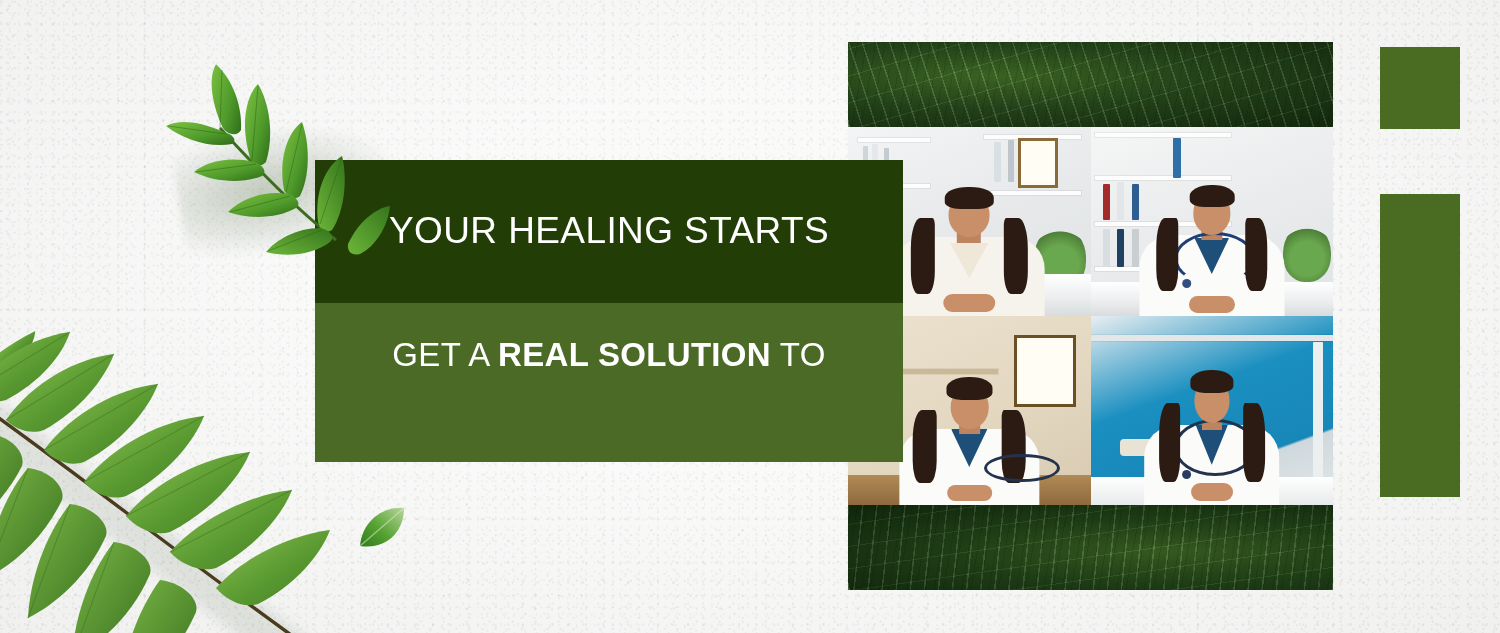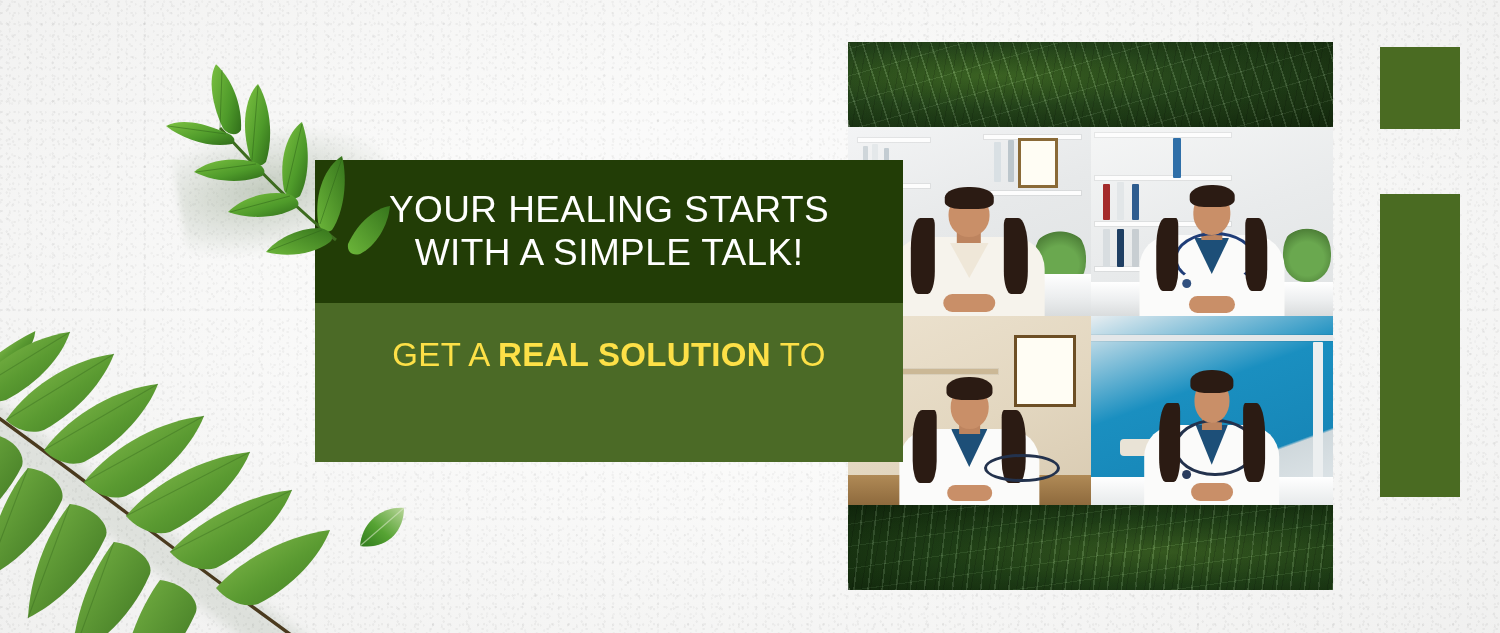--- a/index.html
+++ b/index.html
@@ -66,21 +66,21 @@
   }
   .headline .l2{display:block;}
 
   .sub-box{
     position:absolute;left:315px;top:303px;width:588px;height:159px;
     background:#4b6a26;
     display:flex;align-items:flex-start;justify-content:center;
     z-index:6;
   }
   .subhead{
-    color:#fde047;text-align:right;line-height:1.22;
+    color:#ffffff;text-align:right;line-height:1.22;
     font-size:33px;font-weight:400;letter-spacing:.3px;
     text-transform:uppercase;
     padding:32px 10px 0;
   }
   .subhead b{font-weight:700;}
   .subhead .l2{display:block;}
 
   .cta-button{
     position:absolute;left:447px;top:446px;width:325px;height:53px;
     background:#223d06;border:0;cursor:pointer;
@@ -383,21 +383,20 @@
     </div>
 
     <div class="strip strip-bottom">
       <div class="leafy alt"></div>
     </div>
   </div>
 
   <div class="headline-box">
     <div class="headline">
       <span>YOUR HEALING STARTS</span>
-      <span class="l2">WITH A SIMPLE TALK!</span>
     </div>
   </div>
 
   <div class="sub-box">
     <div class="subhead">
       <span>GET A </span><b>REAL SOLUTION</b><span> TO</span>
     </div>
   </div>
 
 

